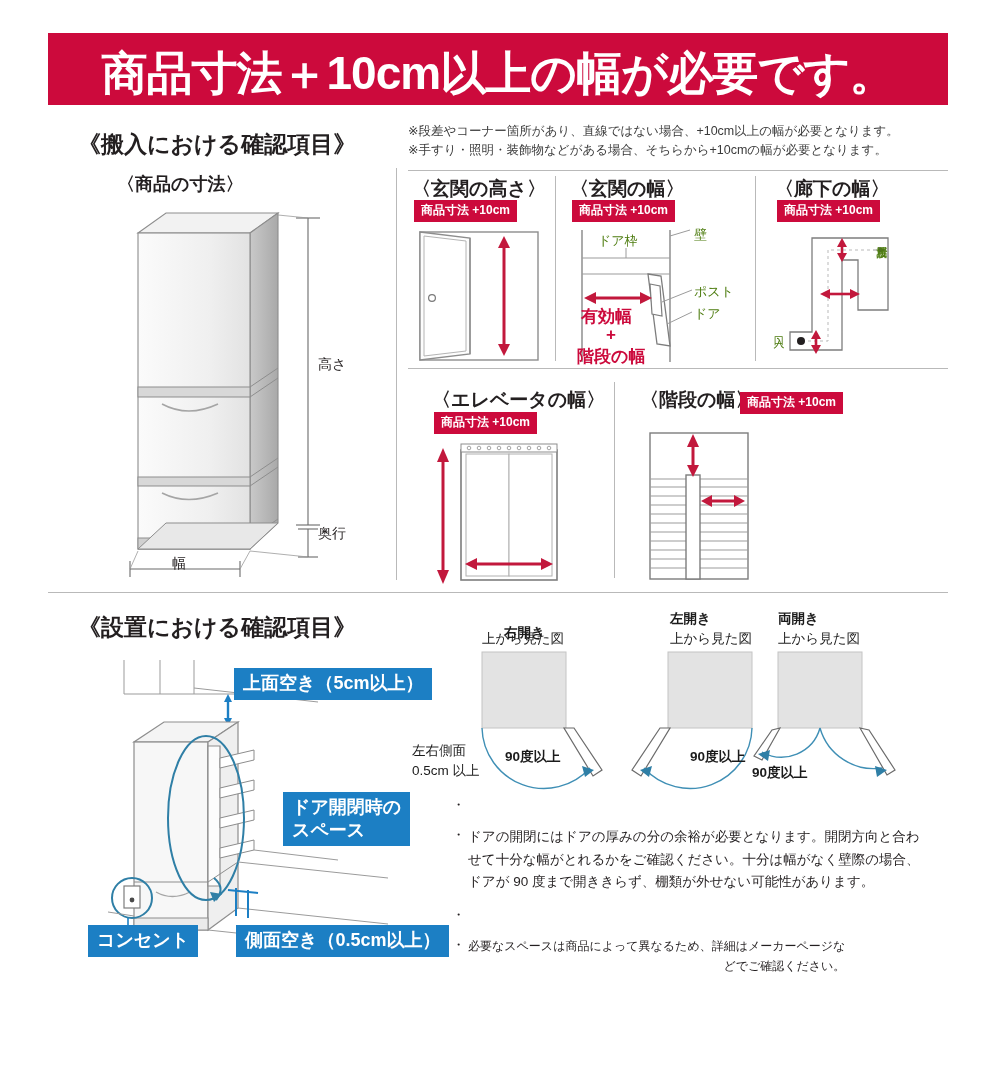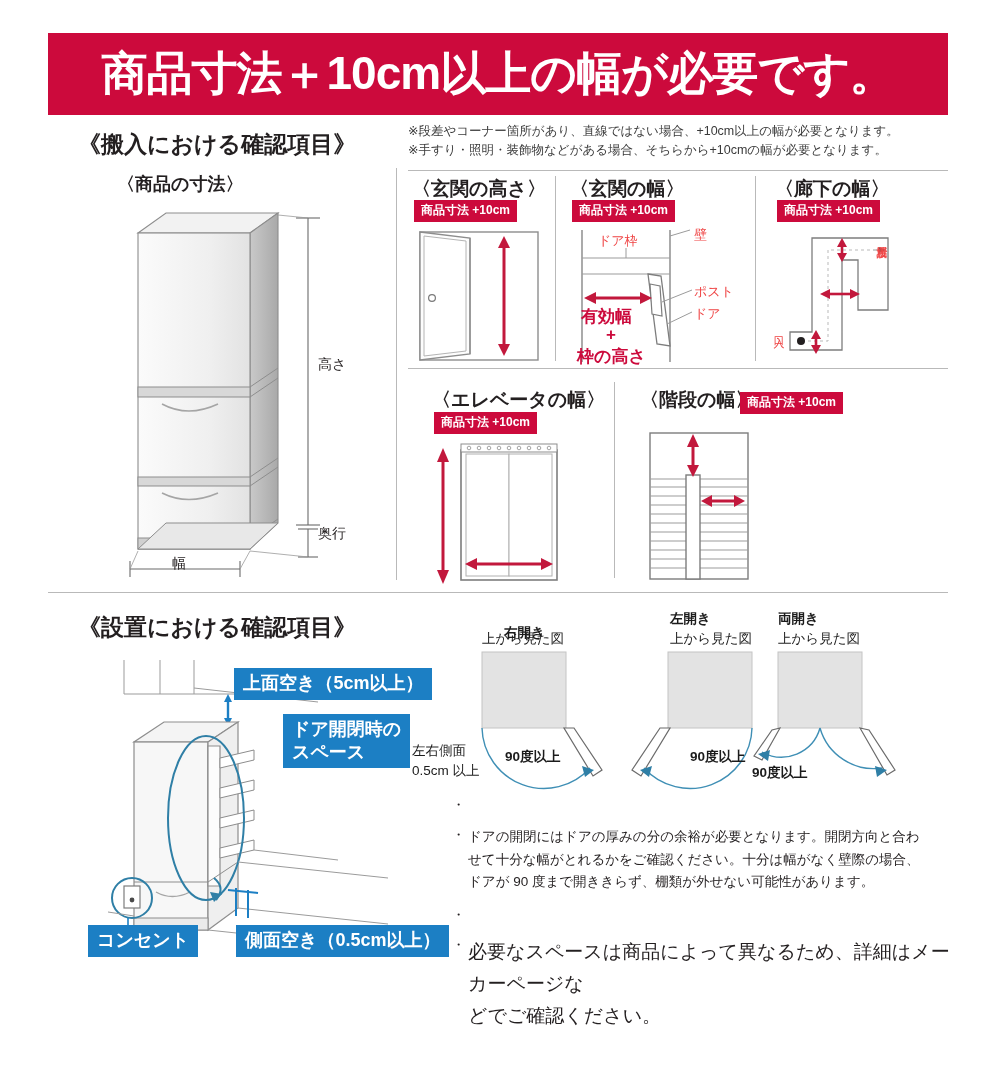--- a/index.html
+++ b/index.html
@@ -15,24 +15,24 @@
     position: relative;
     overflow: hidden;
   }
 
   
   .banner {
     position: absolute;
     left: 48px;
     top: 33px;
     width: 900px;
-    height: 82px;
+    height: 72px;
     background: #cc0a3c;
     display: flex;
-    align-items: center;
+    align-items: flex-end;
     justify-content: center;
   }
   .banner-text {
     color: #ffffff;
     font-size: 46px;
     font-weight: bold;
     letter-spacing: -1px;
     white-space: nowrap;
   }
 
@@ -68,21 +68,21 @@
     white-space: nowrap;
     line-height: 1.25;
   }
   .note-line {
     font-size: 12.5px;
     color: #3a3a3a;
     white-space: nowrap;
     line-height: 1.55;
   }
   .lbl { font-size: 14px; color: #231f20; white-space: nowrap; }
-  .lbl-sm { font-size: 11px; color: #ef4444; white-space: nowrap; text-align: center; }
+  .lbl-sm { font-size: 11px; color: #4d7c0f; white-space: nowrap; text-align: center; }
   .lbl-red { font-size: 17px; color: #cc0a3c; font-weight: bold; white-space: nowrap; }
   .lbl-blue-sm { font-size: 13.5px; color: #1b1b1b; white-space: nowrap; }
 
   
   .rule-h {
     position: absolute;
     background: #b9b9b9;
     height: 1px;
   }
   .rule-v {
@@ -226,21 +226,21 @@
     <polygon points="24,74 36,68 36,80" fill="#c2183c"></polygon>
     <polygon points="92,74 80,68 80,80" fill="#c2183c"></polygon>
   </svg>
 </div>
 <div class="abs lbl-sm" style="left:598px; top:232px; font-size:13px;">ドア枠</div>
 <div class="abs lbl-sm" style="left:694px; top:226px; font-size:13px;">壁</div>
 <div class="abs lbl-sm" style="left:694px; top:283px; font-size:13px;">ポスト</div>
 <div class="abs lbl-sm" style="left:694px; top:305px; font-size:13px;">ドア</div>
 <div class="abs lbl-red" style="left:581px; top:305px;">有効幅</div>
 <div class="abs lbl-red" style="left:606px; top:325px;">+</div>
-<div class="abs lbl-red" style="left:577px; top:345px;">枠の高さ</div>
+<div class="abs lbl-red" style="left:577px; top:345px;">階段の幅</div>
 
 <div class="abs panel-head" style="left:775px; top:176px;">〈廊下の幅〉</div>
 <div class="abs" style="left:777px; top:200px;">
   <span class="badge-red">商品寸法 +10cm</span>
 </div>
 <div class="abs" style="left:770px; top:228px;">
   <svg width="160" height="135" viewBox="0 0 160 135">
 
     <path d="M42,10 L118,10 L118,82 L88,82 L88,32 L72,32 L72,122 L20,122 L20,104 L42,104 Z" fill="none" stroke="#7d7d7d" stroke-width="1.3"></path>
 
@@ -393,21 +393,21 @@
     <circle cx="44" cy="250" r="2.4" fill="#4a4a4a"></circle>
     <line x1="20" y1="262" x2="46" y2="266" stroke="#9b9b9b" stroke-width="1"></line>
 
     <line x1="40" y1="268" x2="40" y2="286" stroke="#1c7fc4" stroke-width="1.6"></line>
   </svg>
 </div>
 
 <div class="abs" style="left:234px; top:668px;">
   <span class="badge-blue">上面空き（5cm以上）</span>
 </div>
-<div class="abs" style="left:283px; top:714px;">
+<div class="abs" style="left:283px; top:792px;">
   <span class="badge-blue">
     <span>ドア開閉時の</span><br>
     <span>スペース</span>
   </span>
 </div>
 <div class="abs" style="left:88px; top:925px;text-align:right;">
   <span class="badge-blue">コンセント</span>
 </div>
 <div class="abs" style="left:236px; top:925px;">
   <span class="badge-blue">側面空き（0.5cm以上）</span>
@@ -470,16 +470,16 @@
     <span style="font-size:13px; width:16px; flex:none;">・</span>
     <span style="font-size:13.5px; line-height:1.68; white-space:pre-line;">ドアの開閉にはドアの厚みの分の余裕が必要となります。開閉方向と合わ
 せて十分な幅がとれるかをご確認ください。十分は幅がなく壁際の場合、
 ドアが 90 度まで開ききらず、棚類が外せない可能性があります。</span>
   </div>
   <div style="display:flex; margin-bottom:12px;">
     <span style="font-size:13px; width:16px; flex:none;">・</span>
   </div>
   <div style="display:flex;">
     <span style="font-size:13px; width:16px; flex:none;">・</span>
-    <span style="font-size:19px; line-height:1.68; white-space:pre-line;">必要なスペースは商品によって異なるため、詳細はメーカーページな
+    <span style="font-size:12px; line-height:1.68; white-space:pre-line;text-align:right;">必要なスペースは商品によって異なるため、詳細はメーカーページな
 どでご確認ください。</span>
   </div>
 </div>
 
 </body></html>

